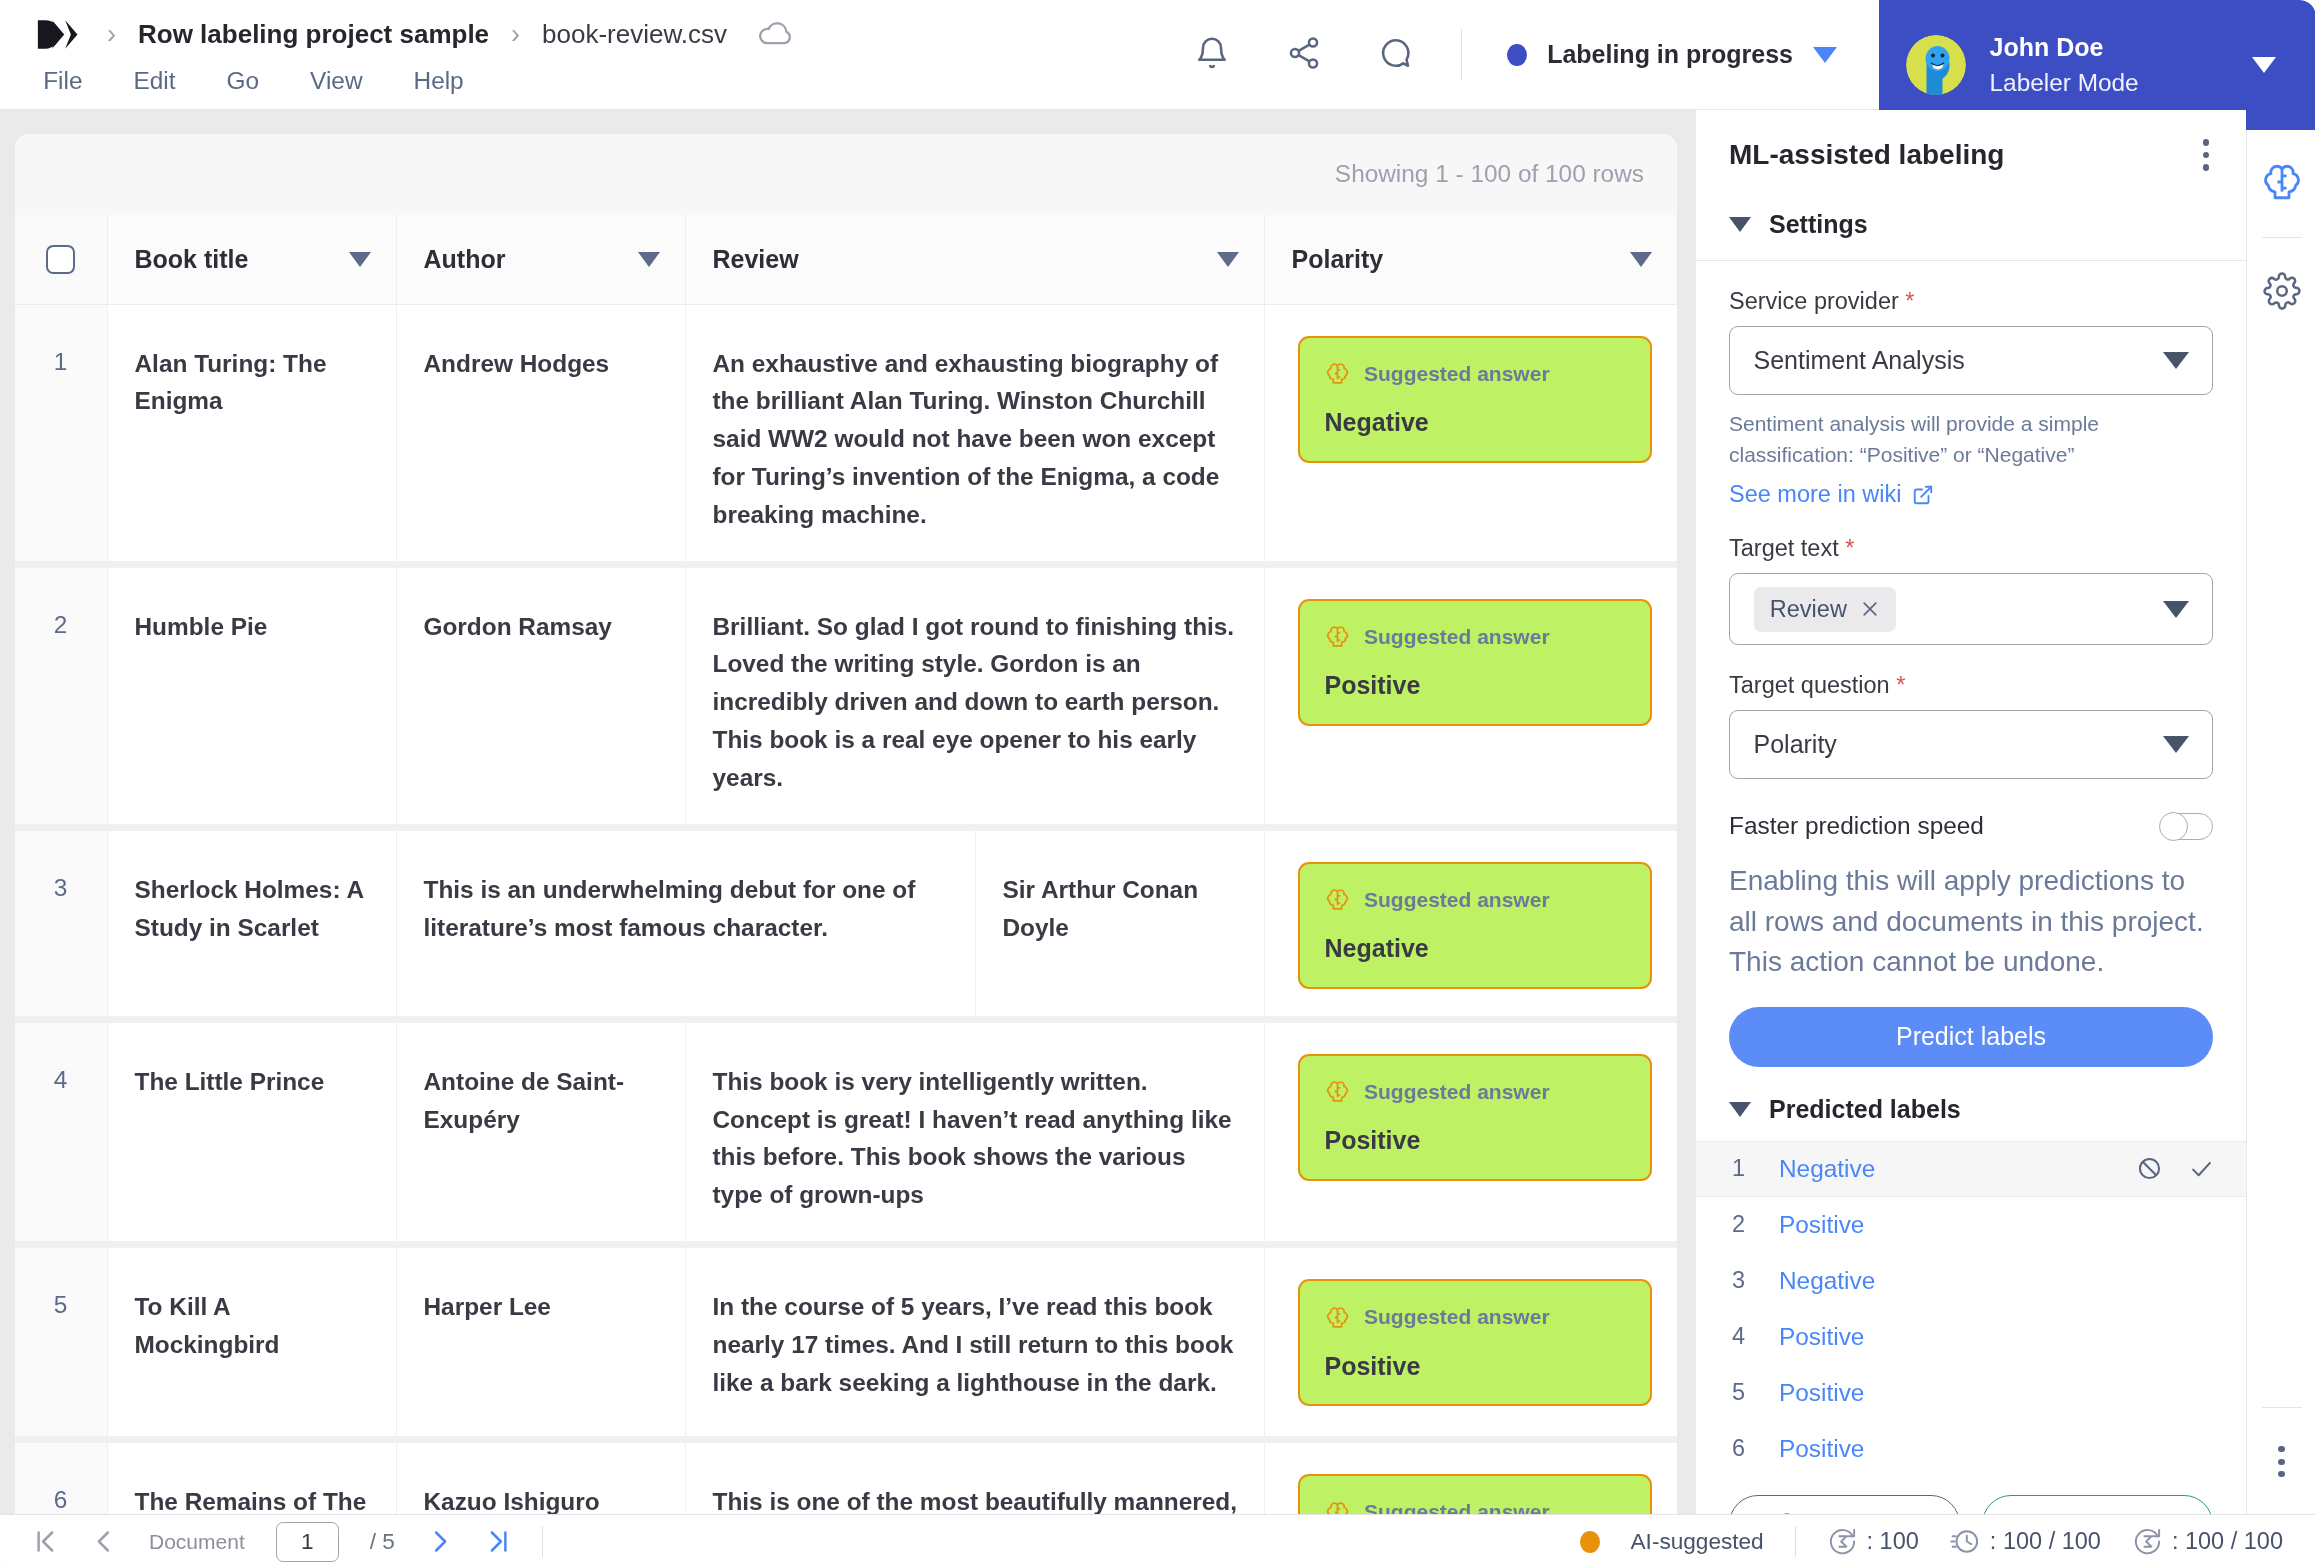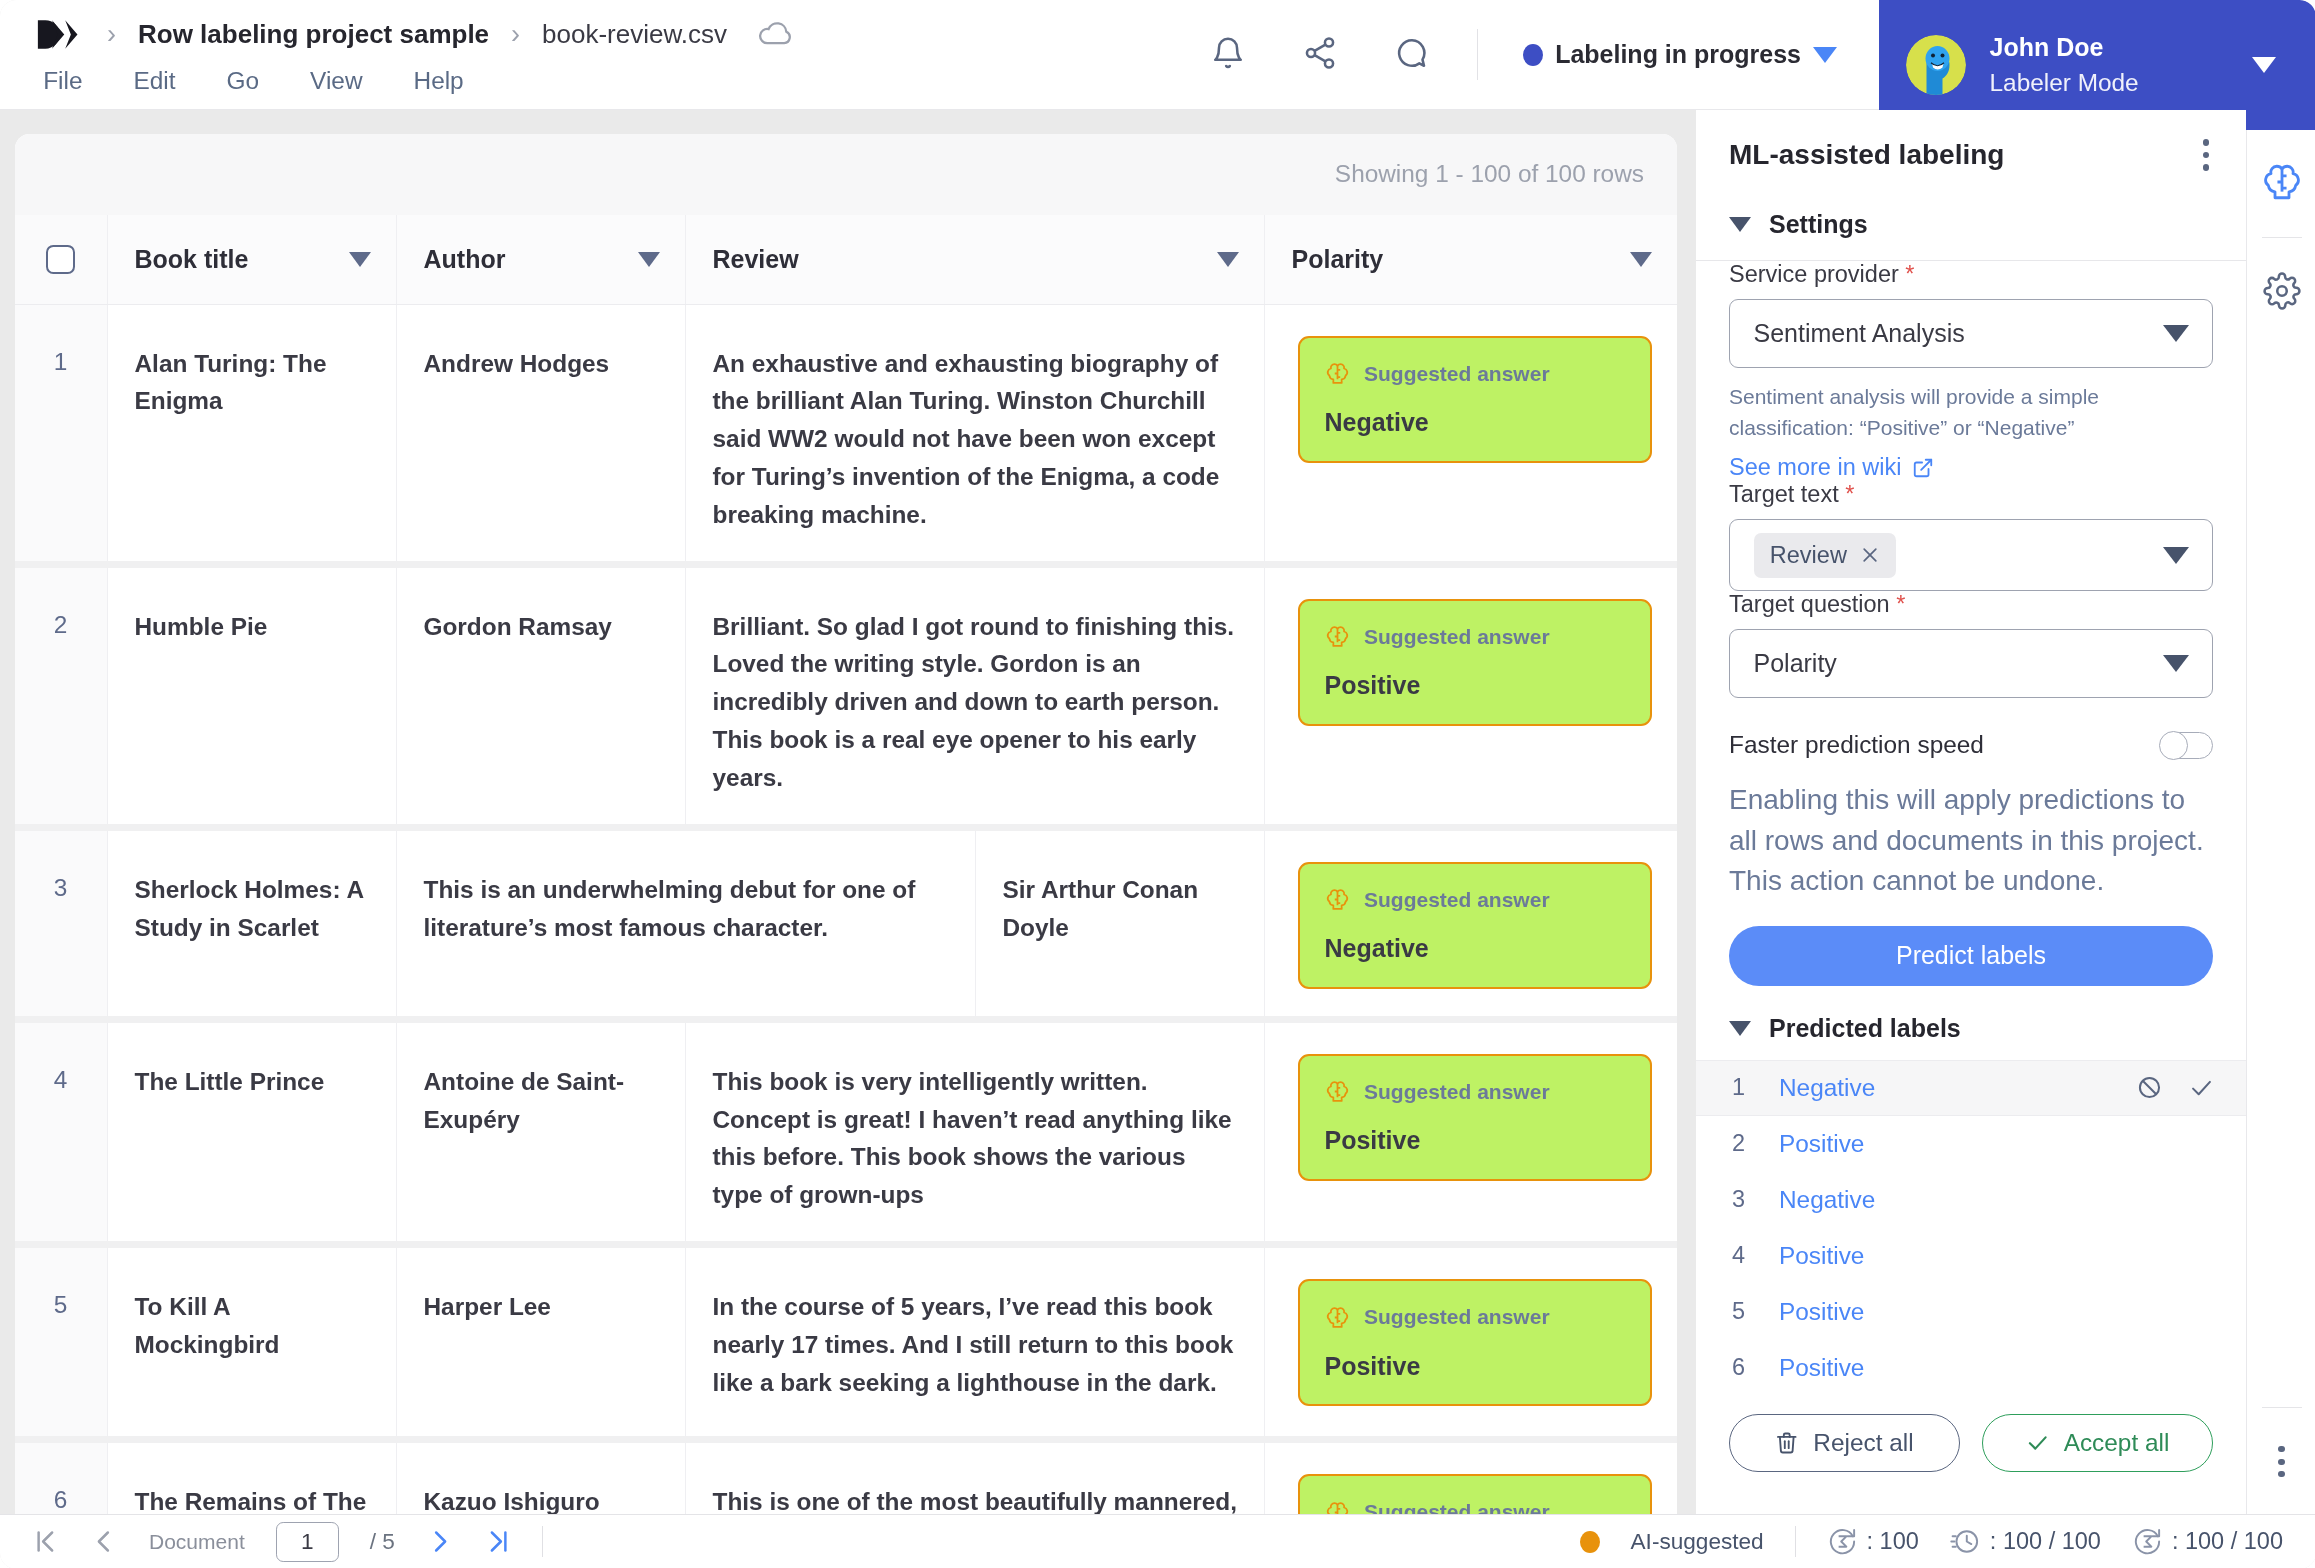--- a/index.html
+++ b/index.html
@@ -14,21 +14,21 @@
   .logo { display:flex; align-items:center; }
   .crumb-chev { color:#9ca1ad; font-size:27px; font-weight:400; }
   .crumb-project { font-size:26px; font-weight:700; color:#26262e; }
   .crumb-file { font-size:26px; color:#3a3a44; }
   .cloud { color:#9ca1ad; margin-left:9px; }
   .menu-row { display:flex; gap:51px; margin-top:11px; padding-left:7.2px; }
   .menu-item { font-size:24.4px; color:#5a6a85; cursor:default;text-align:center; }
   .topbar-icons { display:flex; align-items:center; gap:56px; padding-right:47px; color:#5a6680; }
   .tb-icon { width:36px; height:36px; }
   .tb-divider { width:0.9px; height:51px; background:#e2e2e6; }
-  .status { display:flex; align-items:center; gap:12px; padding:0 42px 0 45px; }
+  .status { display:flex; align-items:center; gap:20px; padding:0 42px 0 45px; }
   .status-dot { width:20px; height:22px; border-radius:50%; background:#3d4ec4; }
   .status-text { font-size:25px; font-weight:700; color:#2b2b33; }
   .caret-down { width:0; height:0; border-left:12.7px solid transparent; border-right:12.7px solid transparent; border-top:16.3px solid #4a86f7; }
   .user-panel { width:437px; height:130px; background:#3d4ec4; border-top-right-radius:16.3px; display:flex; align-items:center; padding:0 40px 0 27px; gap:23.5px; }
   .avatar { width:60px; height:60px; border-radius:50%; overflow:hidden; flex:none; }
   .user-texts { flex:1; }
   .user-name { font-size:25px; font-weight:700; color:#ffffff; }
   .user-mode { font-size:24.4px; color:#f0f1fb; margin-top:7.2px; }
   .caret-down.white { border-top-color:#ffffff; }
 
@@ -62,21 +62,21 @@
   
   .ml-panel { width:550px; background:#ffffff; padding:27px 33px 0 33px; overflow:hidden; position:relative; }
   .panel-title-row { display:flex; align-items:center; justify-content:space-between; height:36px; }
   .panel-title { font-size:28px; font-weight:700; color:#26262e; }
   .kebab { display:flex; flex-direction:column; gap:6.3px; padding:3.6px; }
   .kebab i { width:6.3px; height:6.3px; border-radius:50%; background:#5a6680; }
   .section-head { display:flex; align-items:center; gap:18px; margin-top:36px; height:31px; }
   .sec-caret { width:0; height:0; border-left:11.8px solid transparent; border-right:11.8px solid transparent; border-top:15.4px solid #47536b; }
   .section-title { font-size:25px; font-weight:700; color:#26262e; }
   .panel-hr { height:0.9px; background:#e7e7ea; margin:20px -33px 0 -33px; }
-  .field-label { font-size:23.5px; color:#3a3a44; }
+  .field-label { margin-top:27px; font-size:23.5px; color:#3a3a44; }
   .req { color:#e0524d; }
   .select { margin-top:11px; height:69px; border:1.8px solid #9ea3b0; border-radius:9px; display:flex; align-items:center; justify-content:space-between; padding:0 23.5px; background:#fff; }
   .select.tall { height:72px; }
   .select-value { font-size:25px; color:#3a3a44; }
   .select-caret { width:0; height:0; border-left:13.6px solid transparent; border-right:13.6px solid transparent; border-top:17px solid #47536b; }
   .chip { display:flex; align-items:center; gap:12.7px; background:#eaeaed; border-radius:7.2px; padding:9px 16.3px; }
   .chip-text { font-size:23.5px; color:#47536b; }
   .chip-x { width:20px; height:20px; color:#5a6680; }
   .help-text { margin-top:14.5px; font-size:21px; line-height:1.45; color:#6b7a99; }
   .wiki-link { margin-top:11px; display:flex; align-items:center; gap:11px; color:#4a86f7; font-size:23.5px; }

